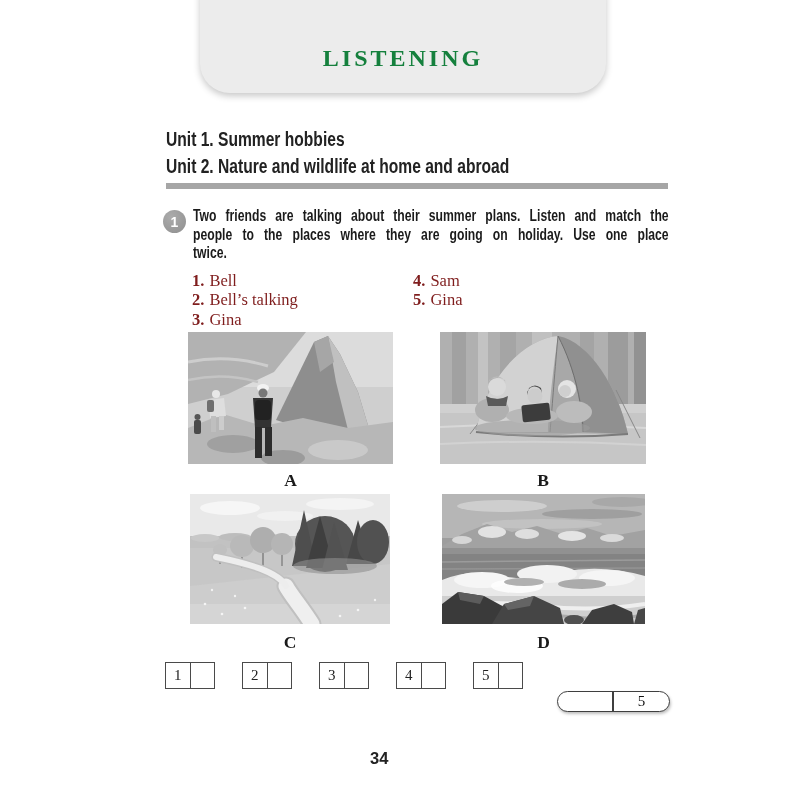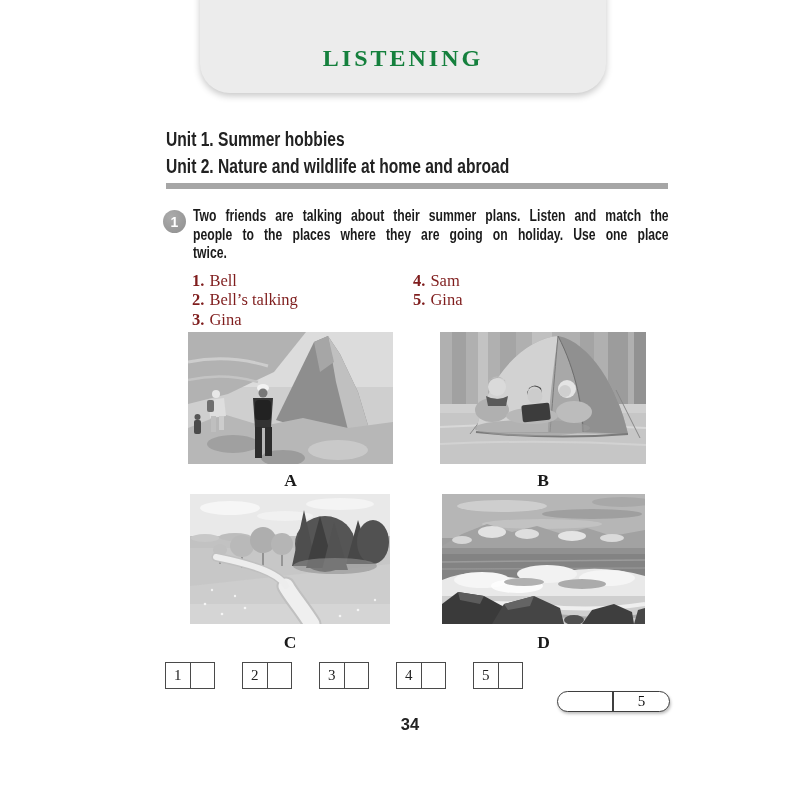--- a/index.html
+++ b/index.html
@@ -62,21 +62,21 @@
   
   .score-pill{position:absolute;left:557px;top:691px;width:113px;height:21px;box-sizing:border-box;
       border:1.5px solid #3f3f3f;border-radius:11px;background:#fff;
       box-shadow:1px 2px 3px rgba(0,0,0,0.25);}
   .score-pill .pill-divider{position:absolute;left:54px;top:0;width:1.5px;height:100%;background:#3f3f3f;}
   .score-pill .pill-left{position:absolute;left:0;top:0;width:54px;height:100%;}
   .score-pill .pill-right{position:absolute;left:56px;right:0;top:0;height:100%;
       display:flex;align-items:center;justify-content:center;
       font-family:"Liberation Serif",serif;font-size:15px;color:#111;}
 
-  .page-number{position:absolute;left:370px;top:715px;width:80px;text-align:center;
+  .page-number{position:absolute;left:370px;top:749px;width:80px;text-align:left;
       font-weight:bold;font-size:16.5px;color:#222;}
 </style>
 </head>
 <body>
 
 <div class="page">
 
   <div class="header-box">
     <span class="header-title">LISTENING</span>
   </div>

